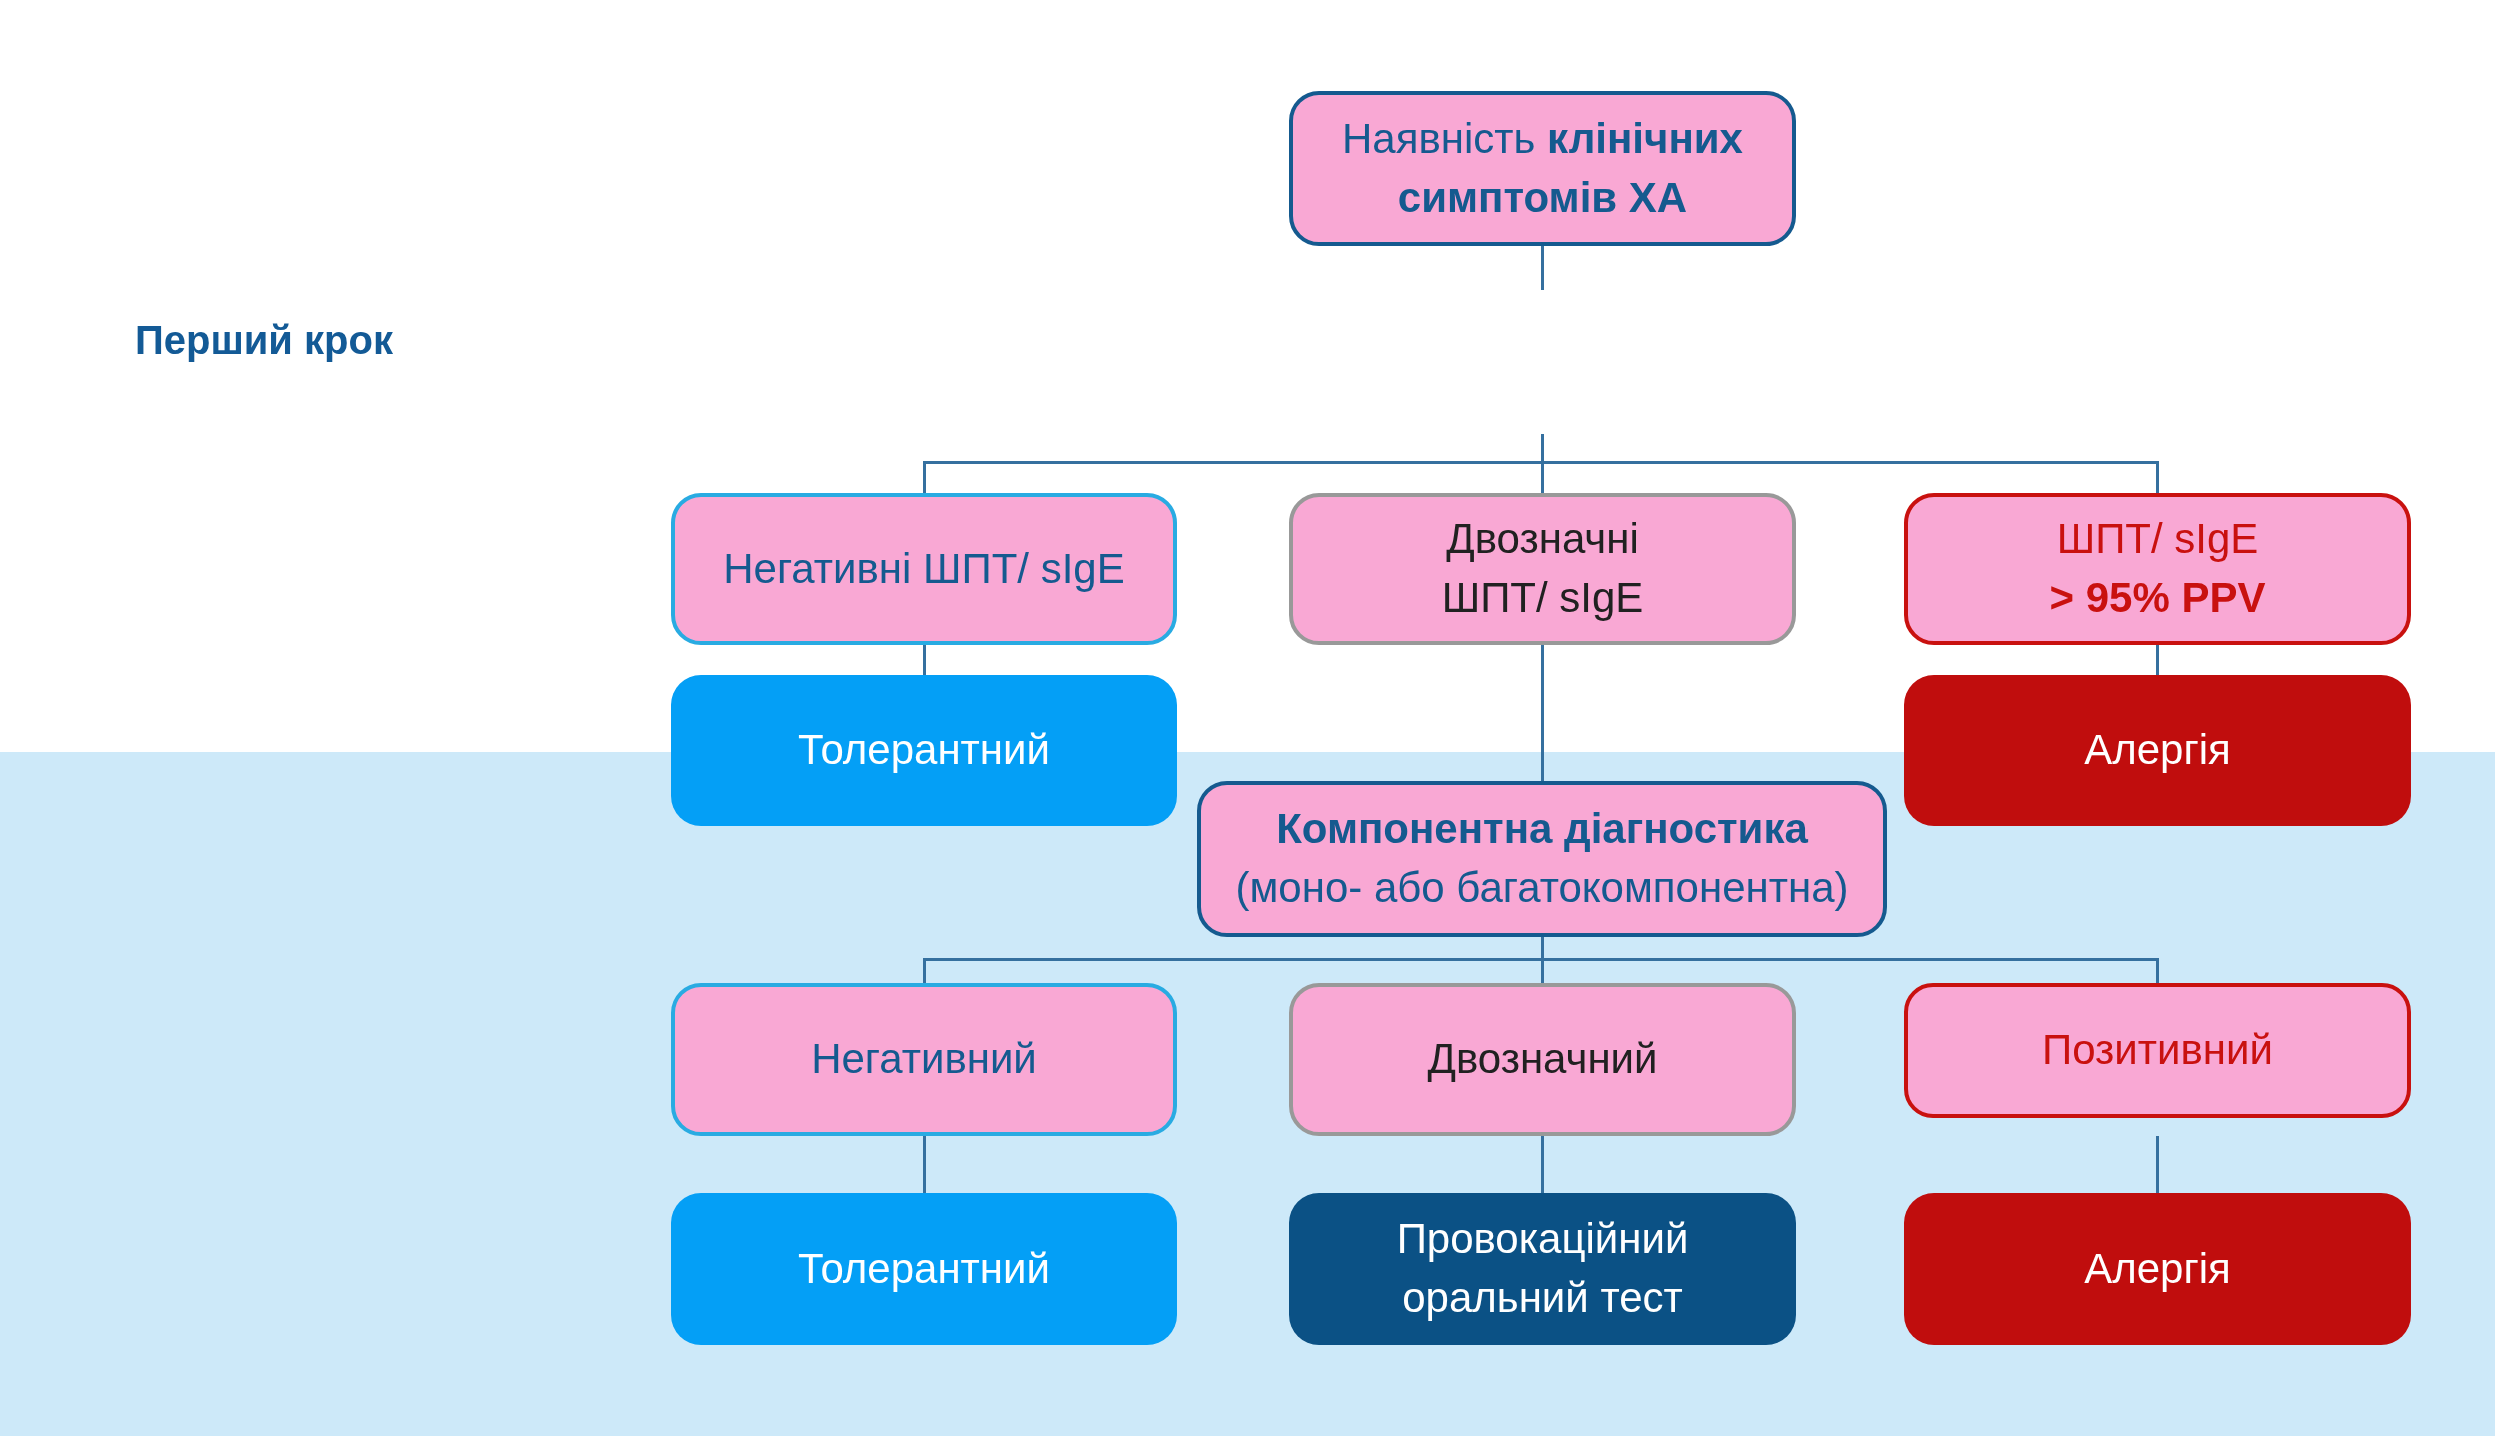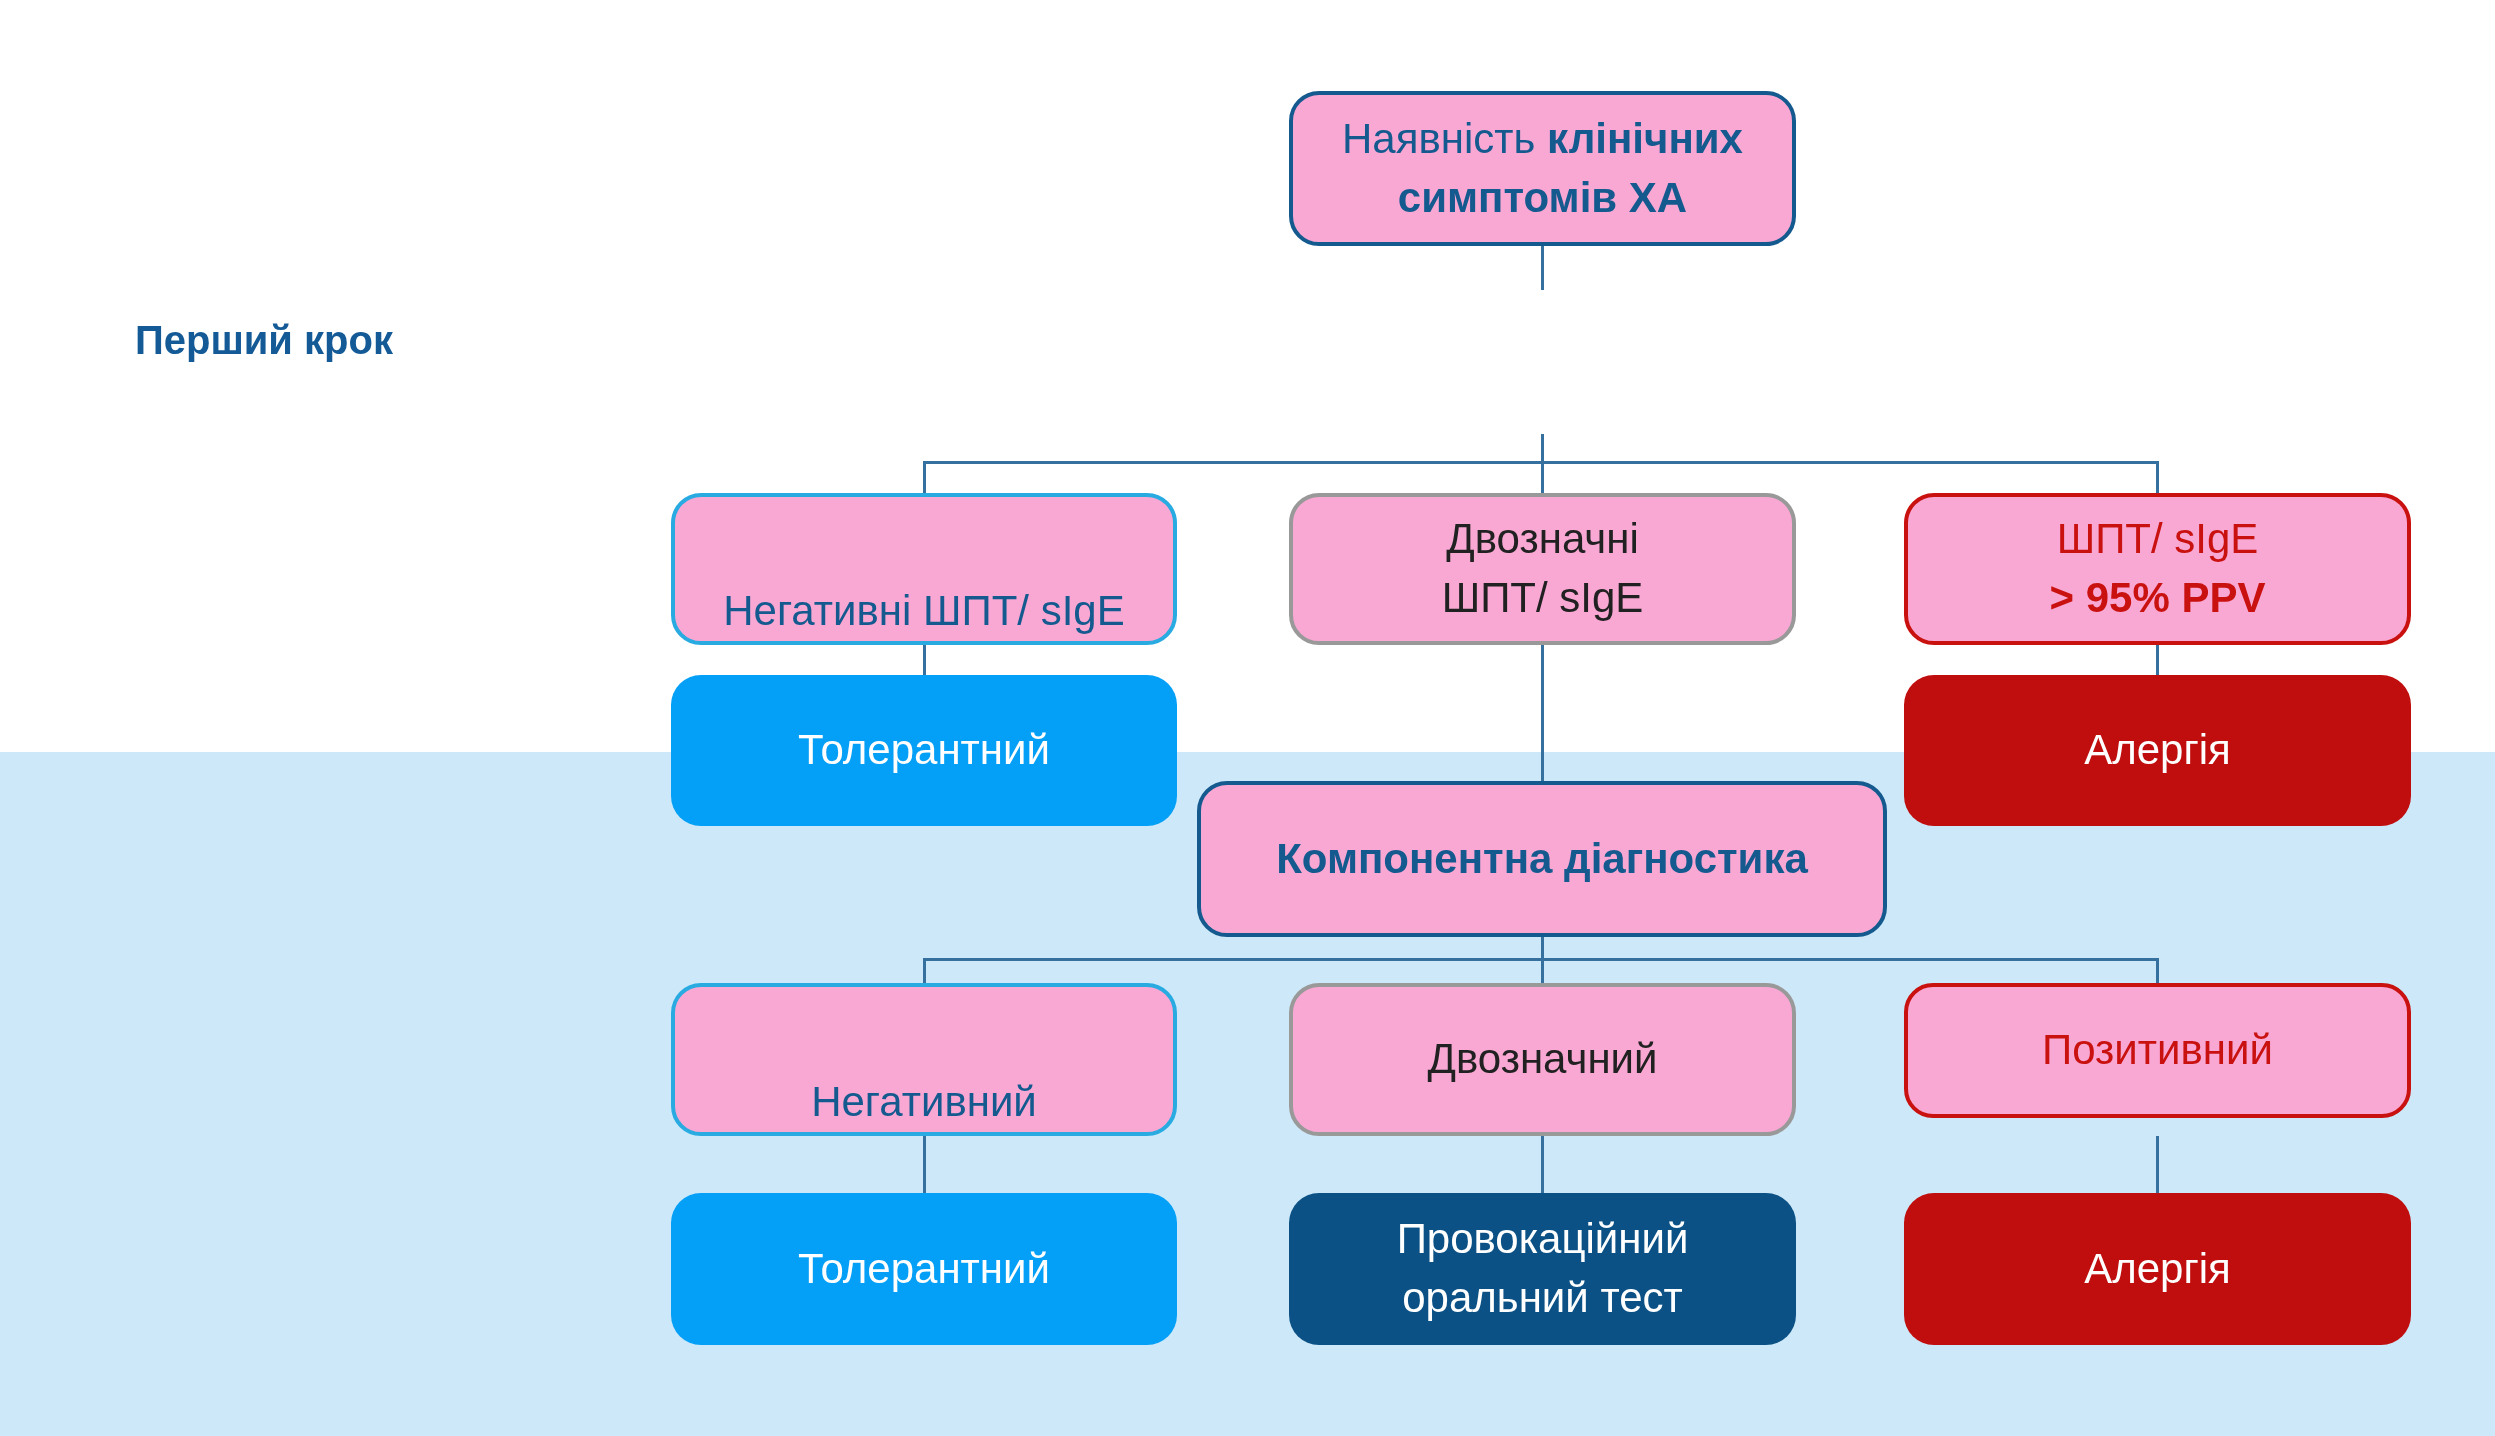--- a/index.html
+++ b/index.html
@@ -39,21 +39,21 @@
   .box{
     position:absolute;
     border-radius:30px;
     display:flex;flex-direction:column;align-items:center;justify-content:center;
     text-align:center;
     font-size:42px;line-height:1.4;
     box-sizing:border-box;
     background:#f9a8d4;
   }
   .outline-dark{border:4px solid var(--dark-blue);color:var(--dark-blue);}
-  .outline-cyan{border:4px solid var(--cyan);color:var(--dark-blue);justify-content:flex-end;}
+  .outline-cyan{border:4px solid var(--cyan);color:var(--dark-blue);}
   .outline-gray{border:4px solid var(--gray);color:var(--ink);}
   .outline-red{border:4px solid var(--red-line);color:var(--red-line);}
   .fill-blue{background:var(--fill-blue);color:#ffffff;border:none;}
   .fill-red{background:var(--red-fill);color:#ffffff;border:none;}
   .fill-navy{background:var(--navy-fill);color:#ffffff;border:none;}
   .b{font-weight:bold;}
 </style>
 </head>
 <body>
 
@@ -111,20 +111,21 @@
     <span>Толерантний</span>
   </div>
 
   <div class="box fill-red" style="left:1904px;top:675px;width:507px;height:151px;">
     <span>Алергія</span>
   </div>
 
   <div class="box outline-dark" style="left:1197px;top:781px;width:690px;height:156px;">
     <div>
       <span class="b">Компонентна діагностика</span><br>
+      <span>(моно- або багатокомпонентна)</span>
     </div>
   </div>
 
   <div class="box outline-cyan" style="left:671px;top:983px;width:506px;height:153px;">
     <span>Негативний</span>
   </div>
 
   <div class="box outline-gray" style="left:1289px;top:983px;width:507px;height:153px;">
     <span>Двозначний</span>
   </div>

